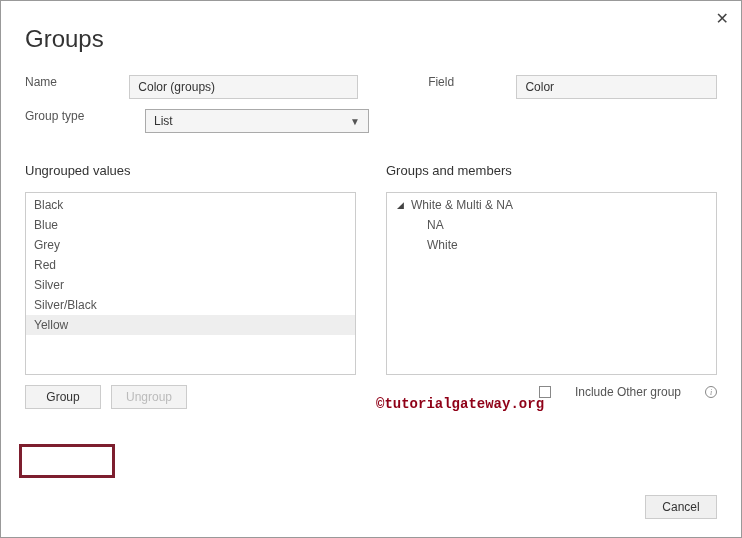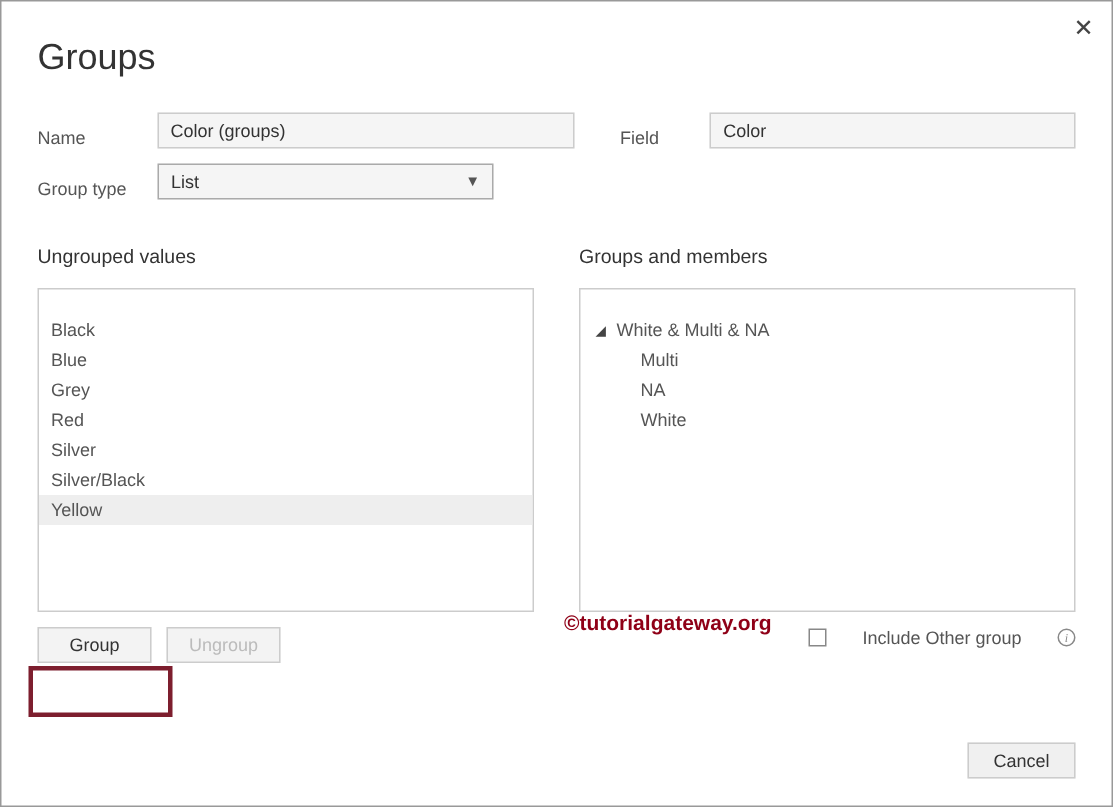--- a/index.html
+++ b/index.html
@@ -27,22 +27,23 @@
     font-family: Arial, sans-serif;
   }
   .title {
     font-size: 24px;
     font-weight: 300;
     color: #333;
     margin-bottom: 22px;
   }
   .row {
     display: flex;
-    align-items: flex-end;
+    align-items: flex-start;
     margin-bottom: 10px;
+    gap: 40px;
   }
   .label-col {
     width: 80px;
     color: #555;
   }
   .input {
     height: 24px;
     border: 1px solid #ccc;
     background: #f5f5f5;
     padding: 0 8px;
@@ -74,25 +75,25 @@
     margin-top: 30px;
   }
   .col { flex: 1; }
   .col-header {
     font-size: 13px;
     color: #333;
     margin-bottom: 14px;
   }
   .listbox {
     border: 1px solid #ccc;
-    height: 216px;
+    height: 183px;
     background: #fff;
     overflow: hidden;
     position: relative;
-    padding: 17px 0;
+    padding: 2px 0;
   }
   .list-item {
     padding: 3px 8px;
     color: #555;
     cursor: pointer;
     font-size: 12px;
   }
   .list-item.selected {
     background: #eeeeee;
   }
@@ -173,21 +174,22 @@
     color: #888;
     font-style: italic;
     font-family: serif;
   }
   .watermark {
     position: absolute;
     color: #8f0017;
     font-weight: bold;
     font-size: 14px;
     left: 375px;
-    top: 406px;
+    top: 395px;
+    font-family: Liberation Mono, monospace;
   }
   .footer-btns {
     position: absolute;
     right: 24px;
     bottom: 18px;
     display: flex;
     gap: 8px;
   }
 </style>
 </head>
@@ -237,21 +239,20 @@
       </div>
     </div>
 
     <div class="col">
       <div class="col-header">Groups and members</div>
       <div class="listbox" id="groups-list">
           <div class="group-node">
             <span class="tri">◢</span>
             <span>White &amp; Multi &amp; NA</span>
           </div>
-          <div class="group-child">Multi</div>
           <div class="group-child">NA</div>
           <div class="group-child">White</div>
         </div>
       <div class="include-row">
         <span class="checkbox"></span>
         <span>Include Other group</span>
         <span class="info-icon">i</span>
       </div>
     </div>
 

